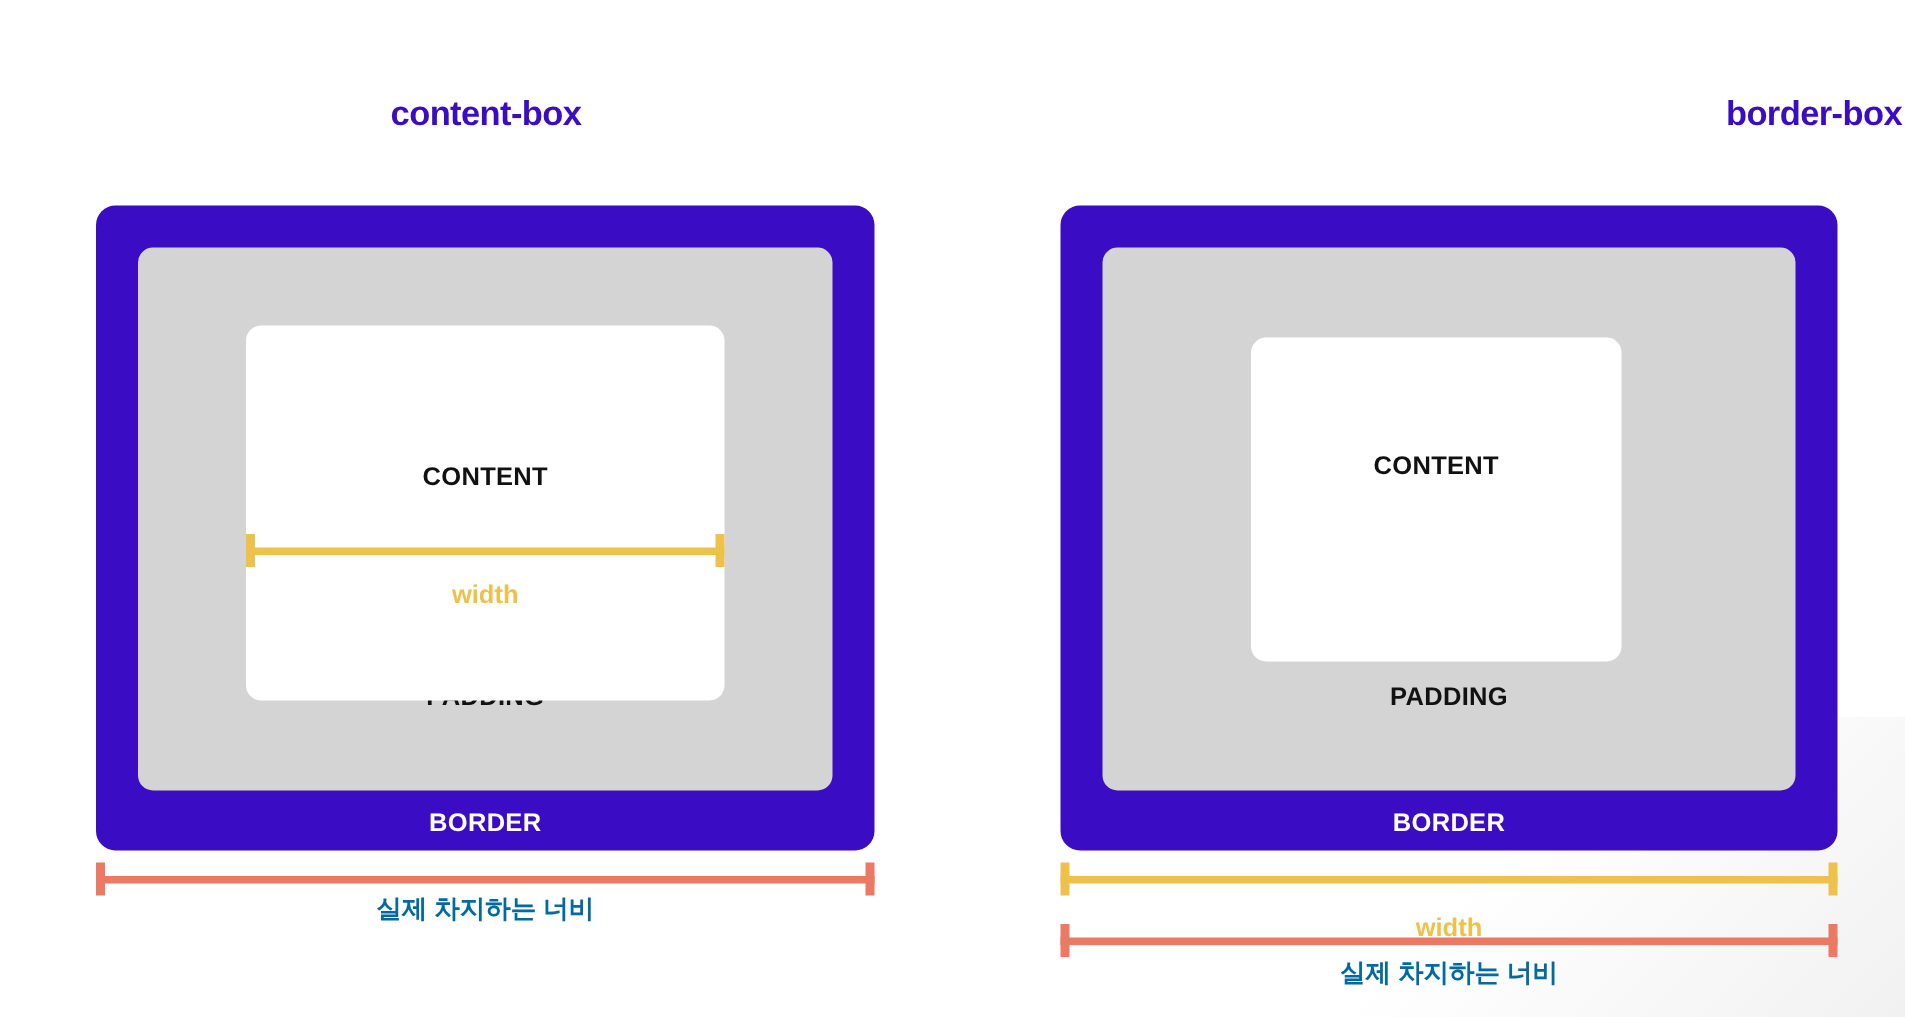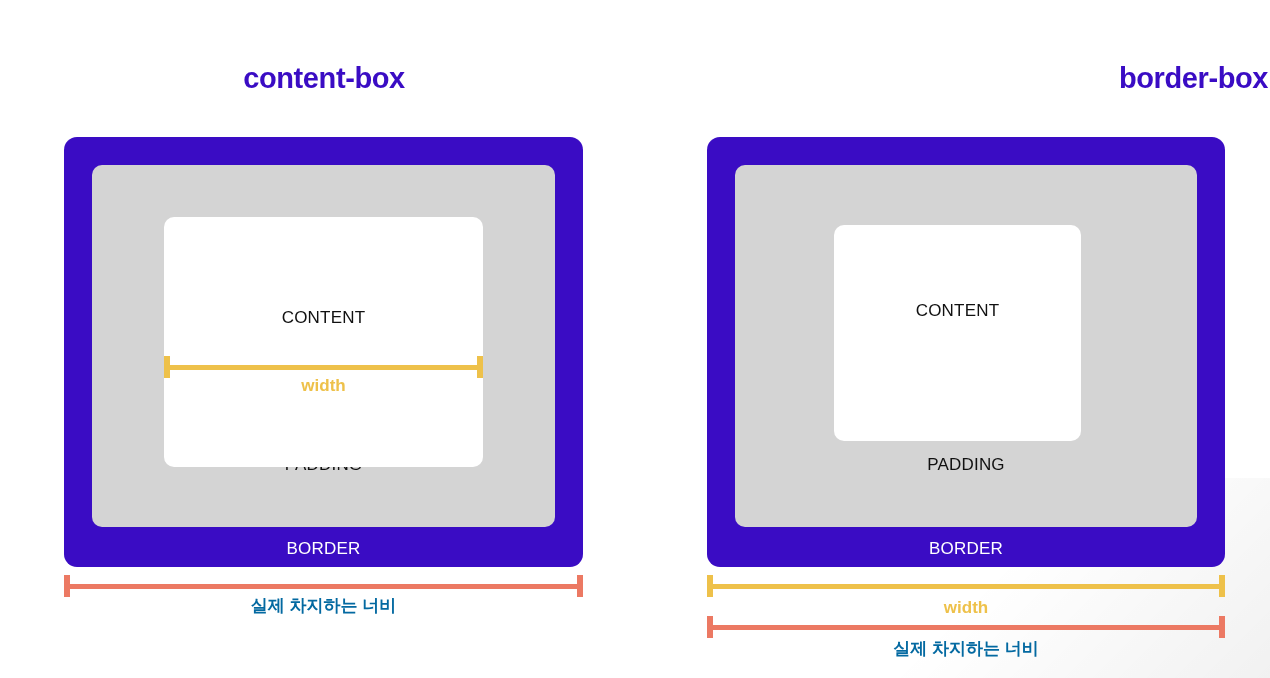--- a/index.html
+++ b/index.html
@@ -35,21 +35,21 @@
   
   .panel { position: absolute; top: 0; }
   .panel.left  { left: 0;   width: 646px; }
   .panel.right { left: 646px; width: 624px; }
 
   .panel-title {
     position: absolute;
     top: 62px;
     width: 100%;
     text-align: center;
-    font-size: 29px;
+    font-size: 23px;
     font-weight: bold;
     letter-spacing: -0.4px;
     color: #3a0cc4;
   }
   .panel.left  .panel-title { left: 1px; }
   .panel.right .panel-title { left: -2px; text-align: right; }
 
   
   .boxmodel {
     position: absolute;
@@ -79,21 +79,21 @@
     border-radius: 10px;
   }
   .left-box  .content-area { left: 72px; top: 52px; width: 319px; height: 250px; }
   .right-box .content-area { left: 99px; top: 60px; width: 247px; height: 216px; }
 
   .layer-label {
     position: absolute;
     left: 0; right: 0;
     text-align: center;
     font-size: 17px;
-    font-weight: normal;
+    font-weight: bold;
     letter-spacing: 0.2px;
   }
   .label-content { color: #111111; }
   .label-padding { color: #111111; }
   .label-border  { color: #ffffff; }
 
   .left-box  .label-content { top: 91px; }
   .right-box .label-content { top: 76px; }
 
   .left-box  .label-padding { bottom: 52px; }
@@ -124,21 +124,21 @@
   .measure.yellow .rule, .measure.yellow .cap { background: #eec14a; }
   .measure.orange .rule, .measure.orange .cap { background: #ec7963; }
 
   .measure-label {
     position: absolute;
     text-align: center;
     font-size: 17px;
     font-weight: bold;
     white-space: nowrap;
   }
-  .measure-label.yellow { color: #eec14a; }
+  .measure-label.yellow { color: #eec14a; margin-top: 11px; }
   .measure-label.orange { color: #0369a1; }
 
   
   .left-width-bar   { left: 164px; width: 319px; top: 356px; }
   .left-width-label { left: 164px; width: 319px; top: 376px; }
 
   
   .left-total-bar   { left: 64px;  width: 519px; top: 575px; }
   .left-total-label { left: 64px;  width: 519px; top: 594px; }
 

